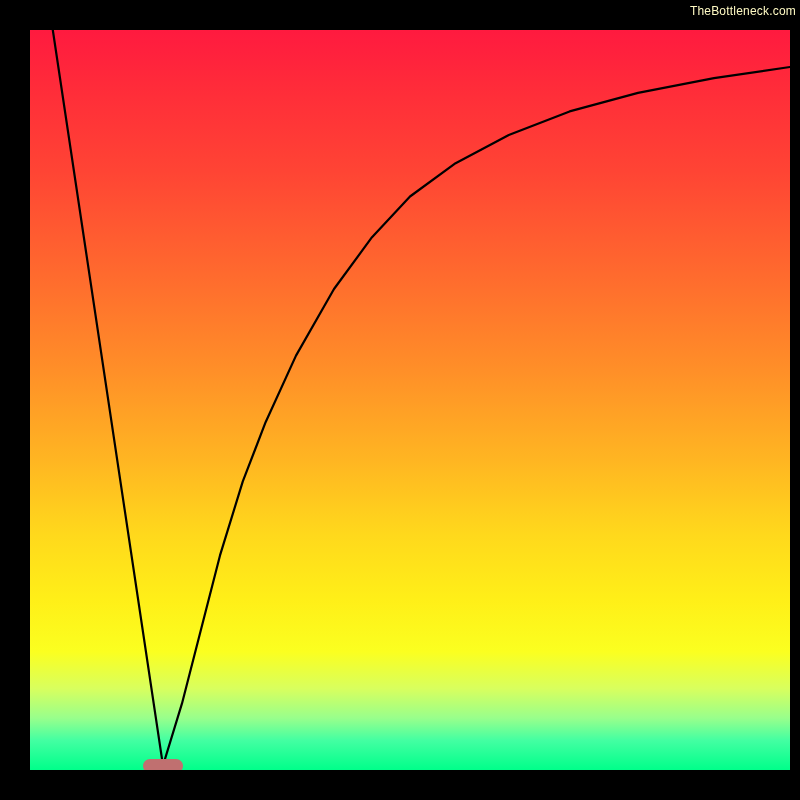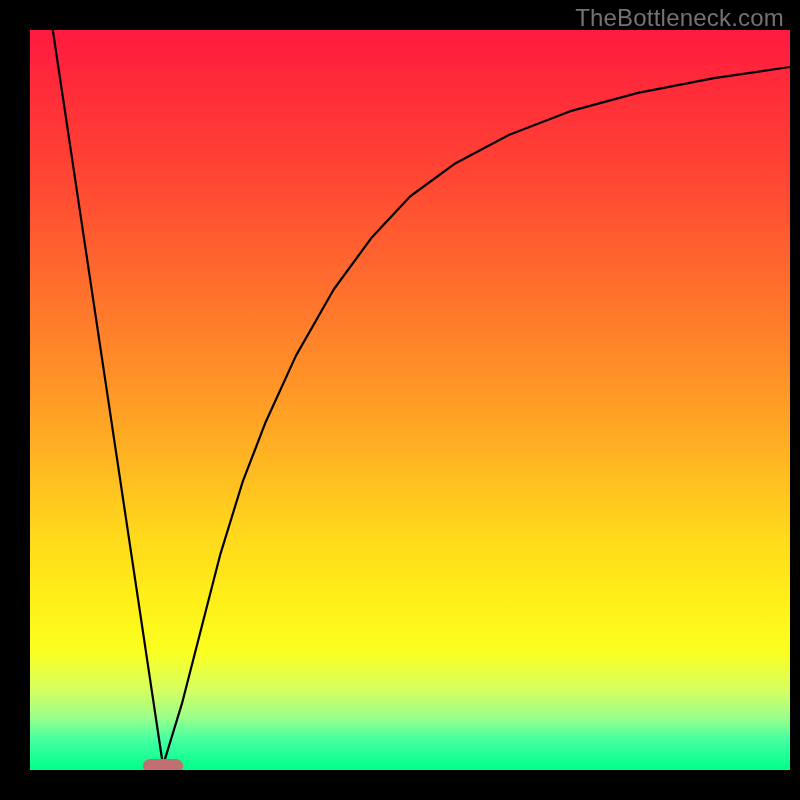--- a/index.html
+++ b/index.html
@@ -54,23 +54,23 @@
   }
   .curve-svg {
     position: absolute;
     inset: 0;
     width: 100%;
     height: 100%;
   }
   .watermark {
     position: absolute;
     top: 4px;
-    right: 16px;
-    color: #737373;
-    font-size: 24px;
+    right: 4px;
+    color: #fef9c3;
+    font-size: 12px;
     font-weight: 500;
     letter-spacing: 0.2px;
     user-select: none;
   }
 </style>
 </head>
 <body>
 
 <div class="frame">
   <div class="watermark">TheBottleneck.com</div>

